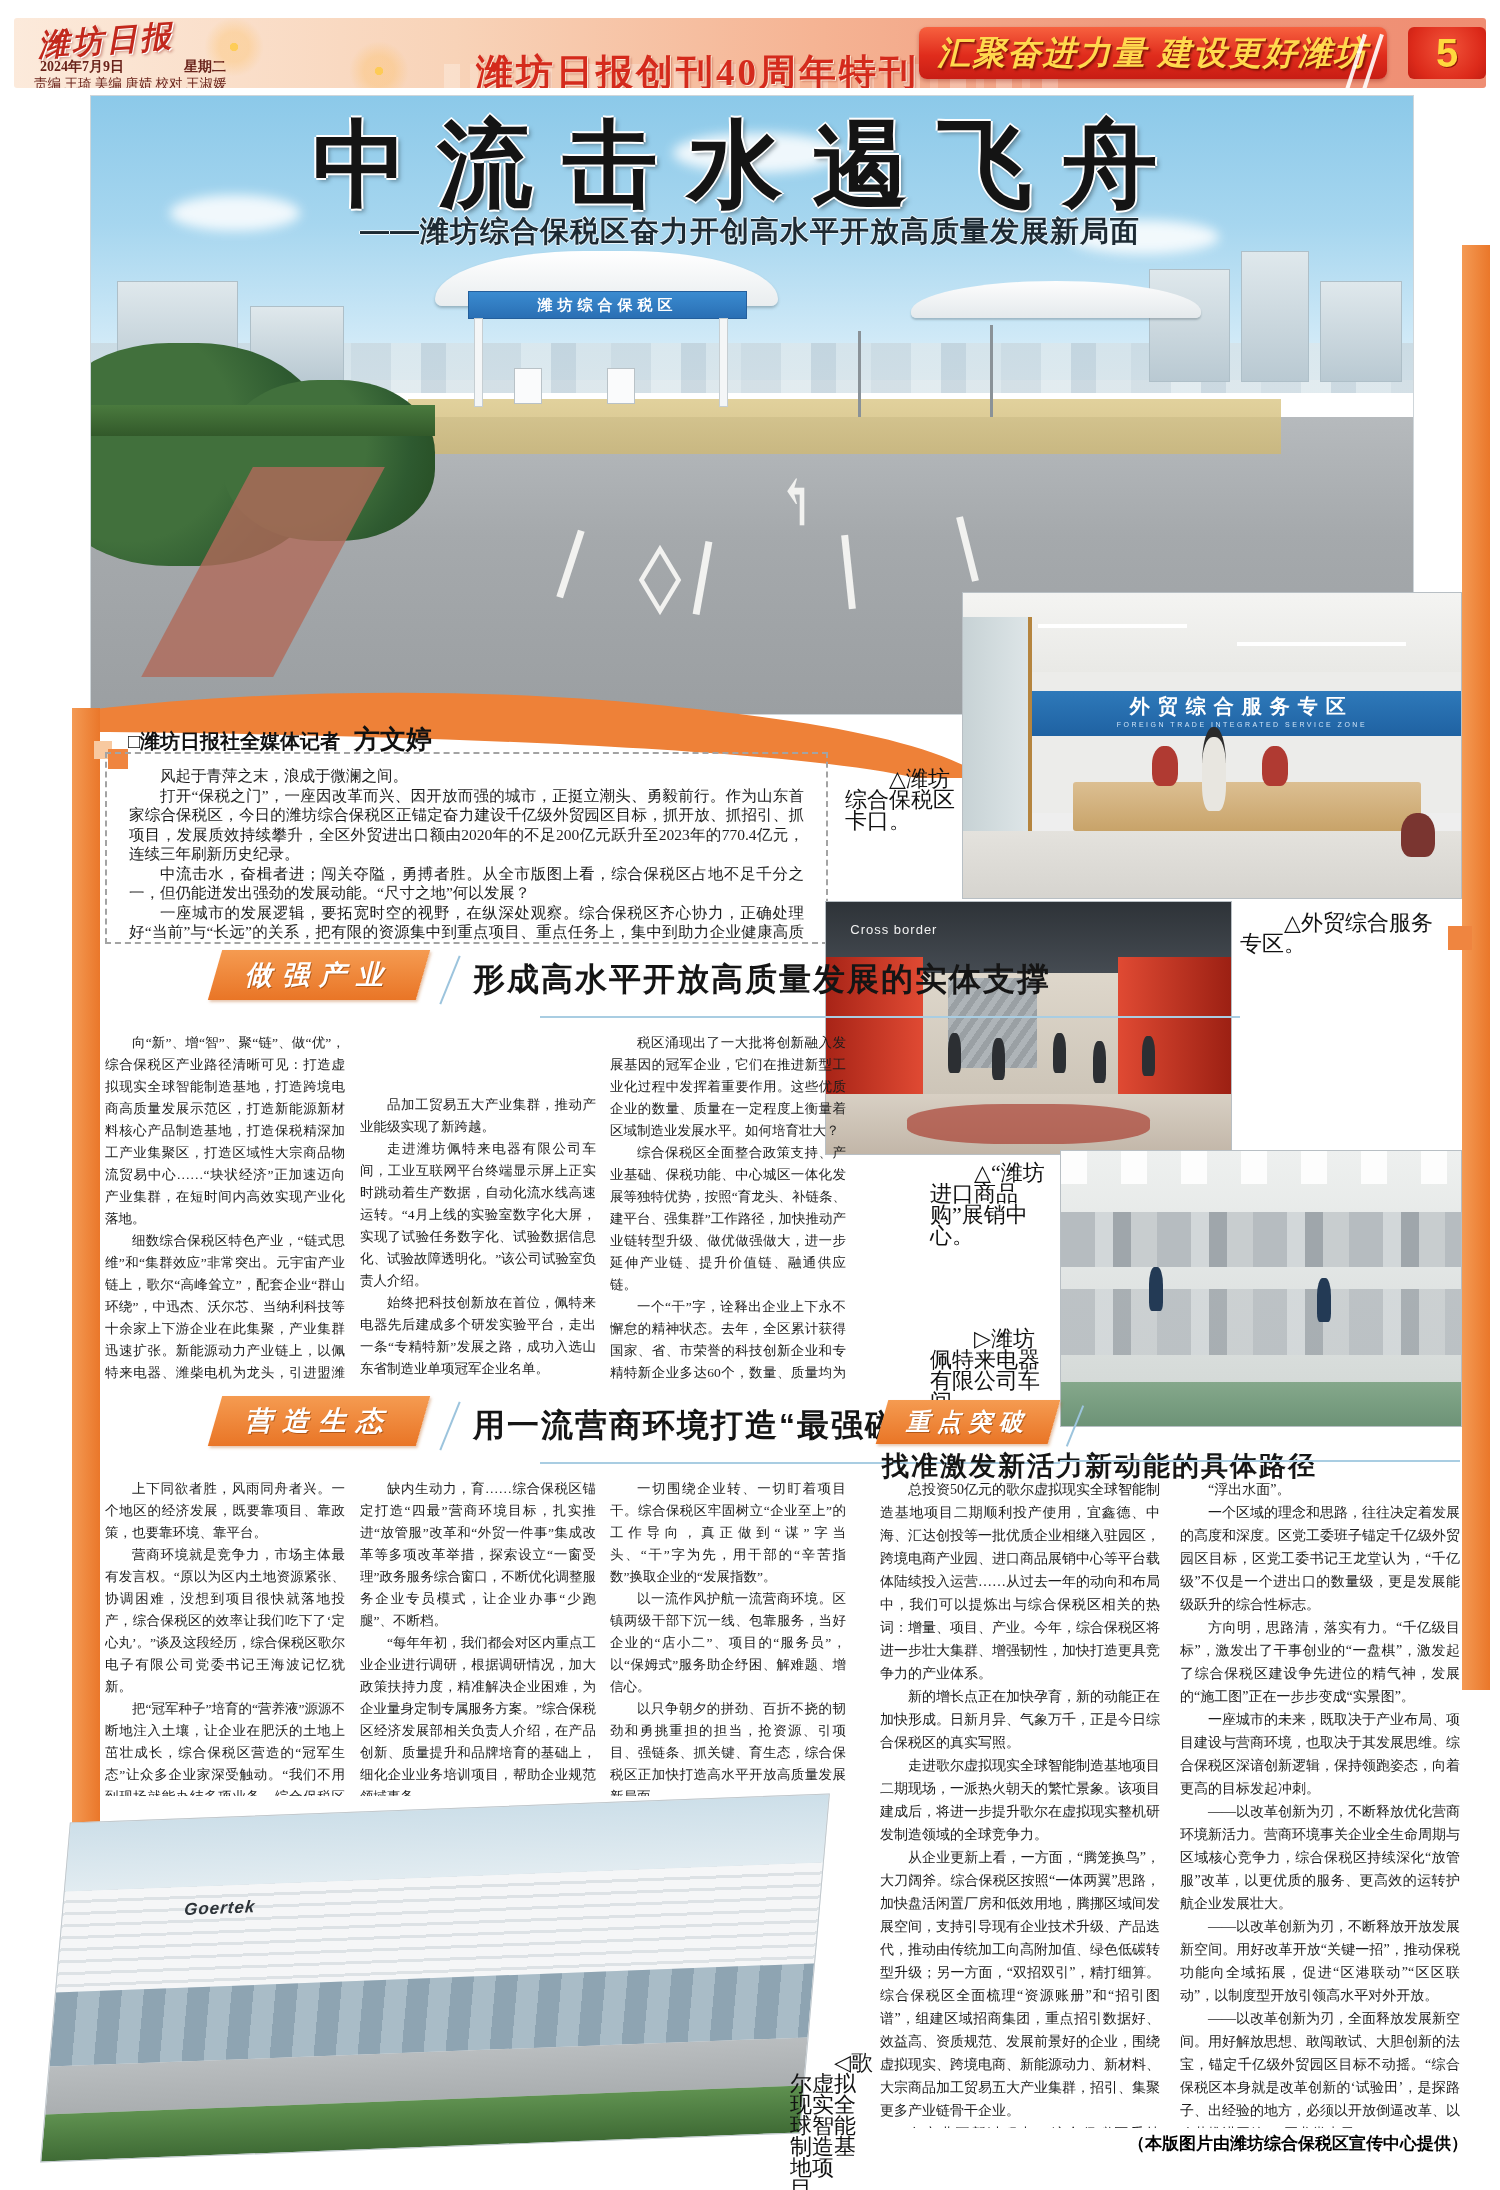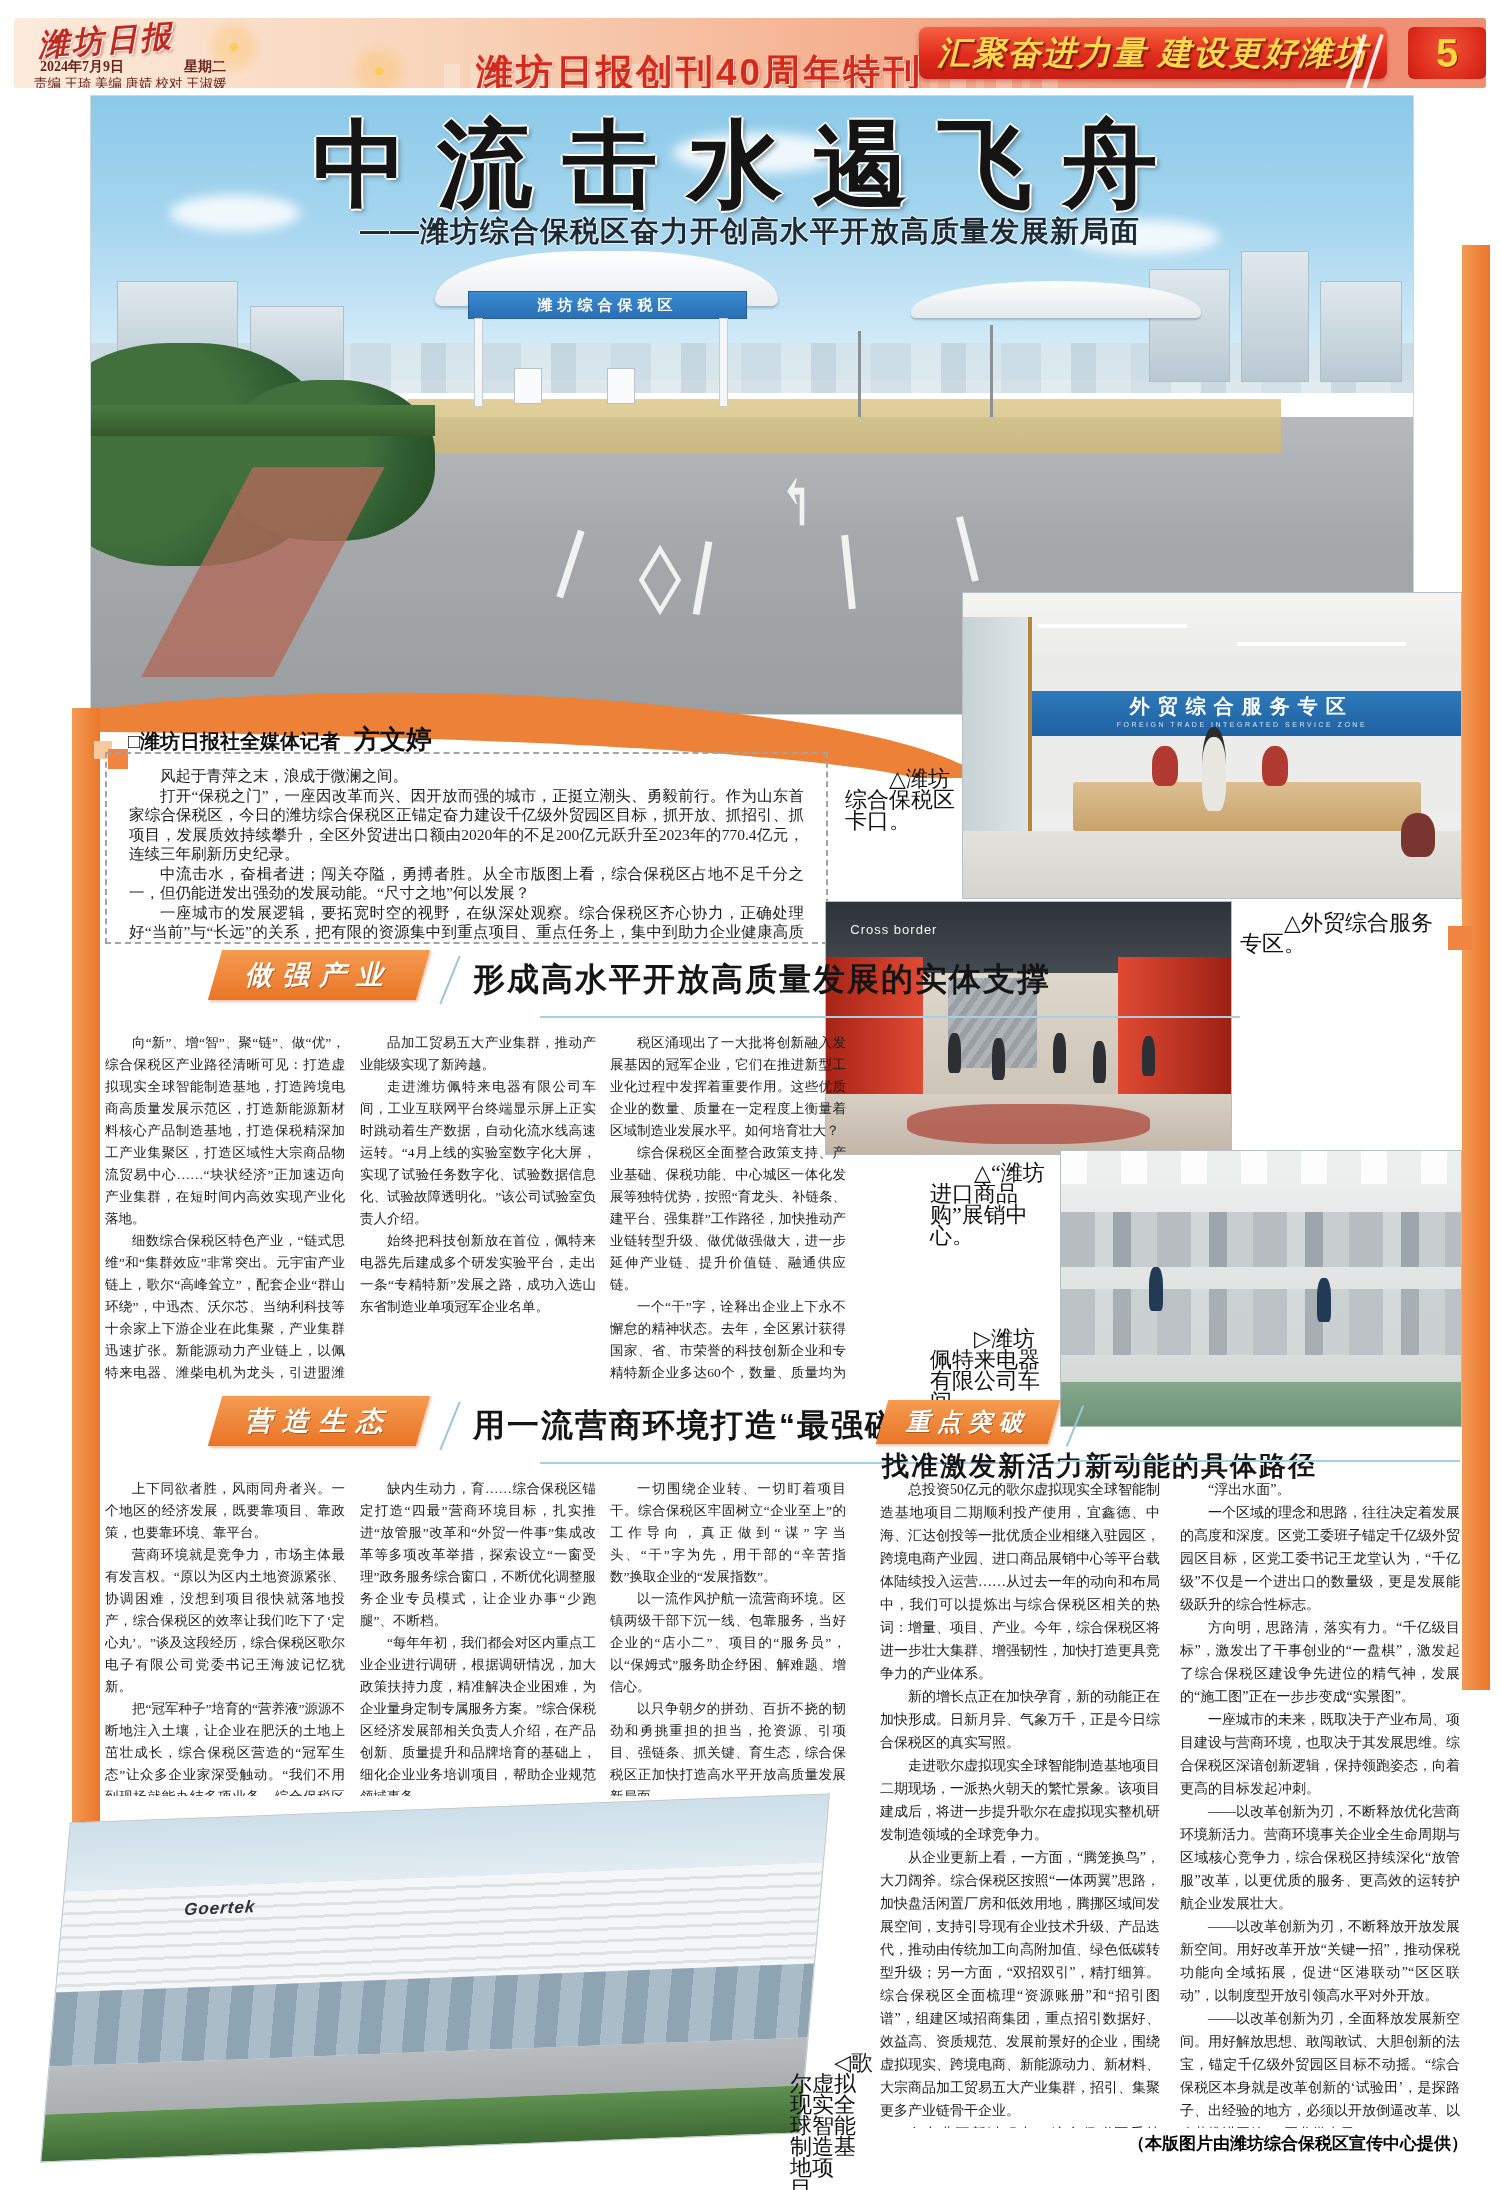--- a/index.html
+++ b/index.html
@@ -14,21 +14,21 @@
     background:radial-gradient(circle,rgba(255,200,60,.8) 0 8%,rgba(255,180,60,.25) 9% 30%,transparent 60%);}
   .mh-sky{bottom:0;left:430px;width:620px;height:24px;opacity:.5;
     background:repeating-linear-gradient(90deg,rgba(255,255,255,.55) 0 16px,transparent 16px 26px,rgba(255,255,255,.35) 26px 34px,transparent 34px 46px);}
   .mh-logo{left:24px;top:2px;font-size:31px;font-weight:bold;color:#c2281c;
     font-family:"Liberation Serif",serif;font-style:italic;letter-spacing:3px;transform:rotate(-4deg);
     text-shadow:1px 1px 0 #fff,2px 2px 3px rgba(140,20,10,.45);}
   .mh-date{left:26px;top:40px;font-size:14px;color:#69221a;font-weight:bold;}
   .mh-week{left:170px;top:40px;font-size:14px;color:#69221a;font-weight:bold;}
   .mh-staff{left:20px;top:57px;font-size:13.5px;color:#69221a;}
   .mh-special{left:462px;top:30px;font-size:37px;font-weight:bold;color:#d42a1c;
-    font-family:Liberation Sans, sans-serif;letter-spacing:3px;text-shadow:1px 1px 0 #ffe9d8,2px 2px 2px rgba(150,30,10,.35);}
+    font-family:Liberation Serif, serif;letter-spacing:3px;text-shadow:1px 1px 0 #ffe9d8,2px 2px 2px rgba(150,30,10,.35);}
   .mh-banner{left:905px;top:9px;width:468px;height:52px;border-radius:8px;
     background:linear-gradient(180deg,#f7613f 0%,#e02c1c 55%,#c81d14 100%);
     box-shadow:0 2px 4px rgba(120,10,0,.35);}
   .mh-slogan{width:100%;text-align:center;line-height:52px;font-size:33px;font-weight:bold;font-style:italic;
     font-family:"Liberation Sans",sans-serif;color:#ffd94e;letter-spacing:2px;
     text-shadow:1px 1px 0 #8f1208,2px 2px 2px rgba(90,10,0,.6);}
   .mh-pole{top:6px;width:4px;height:58px;background:#fff;transform:rotate(18deg);opacity:.9;}
   .mh-num{left:1394px;top:9px;width:78px;height:52px;border-radius:6px;
     background:radial-gradient(circle at 50% 40%,#f2543a 0%,#dc2a1a 70%,#c31d12 100%);
     text-align:center;line-height:52px;font-size:40px;font-weight:bold;color:#ffd83e;
@@ -288,21 +288,21 @@
 
   <div class="abs" style="left:215px;top:950px">
     <div class="sec-tag"><span class="sec-tag-inner">做强产业</span></div><div class="sec-slash"></div><div class="sec-title" style="font-size:32px">形成高水平开放高质量发展的实体支撑</div>
   </div>
   <div class="abs sec-underline" style="left:540px;top:1016px;width:700px"></div>
 
   <div class="abs col" style="left:105px;top:1032px;width:240px;height:352px">
       <p>向“新”、增“智”、聚“链”、做“优”，综合保税区产业路径清晰可见：打造虚拟现实全球智能制造基地，打造跨境电商高质量发展示范区，打造新能源新材料核心产品制造基地，打造保税精深加工产业集聚区，打造区域性大宗商品物流贸易中心……“块状经济”正加速迈向产业集群，在短时间内高效实现产业化落地。</p>
       <p>细数综合保税区特色产业，“链式思维”和“集群效应”非常突出。元宇宙产业链上，歌尔“高峰耸立”，配套企业“群山环绕”，中迅杰、沃尔芯、当纳利科技等十余家上下游企业在此集聚，产业集群迅速扩张。新能源动力产业链上，以佩特来电器、潍柴电机为龙头，引进盟潍布电子、青岛汇金行等三十余家产业链企业，孕育出一个新的产业集群中心。</p>
     </div>
-  <div class="abs col" style="left:360px;top:1032px;width:236px;height:352px">
+  <div class="abs col" style="left:360px;top:1094px;width:236px;height:352px">
       <p>品加工贸易五大产业集群，推动产业能级实现了新跨越。</p>
       <p>走进潍坊佩特来电器有限公司车间，工业互联网平台终端显示屏上正实时跳动着生产数据，自动化流水线高速运转。“4月上线的实验室数字化大屏，实现了试验任务数字化、试验数据信息化、试验故障透明化。”该公司试验室负责人介绍。</p>
       <p>始终把科技创新放在首位，佩特来电器先后建成多个研发实验平台，走出一条“专精特新”发展之路，成功入选山东省制造业单项冠军企业名单。</p>
     </div>
   <div class="abs col" style="left:610px;top:1032px;width:236px;height:352px">
       <p>税区涌现出了一大批将创新融入发展基因的冠军企业，它们在推进新型工业化过程中发挥着重要作用。这些优质企业的数量、质量在一定程度上衡量着区域制造业发展水平。如何培育壮大？</p>
       <p>综合保税区全面整合政策支持、产业基础、保税功能、中心城区一体化发展等独特优势，按照“育龙头、补链条、建平台、强集群”工作路径，加快推动产业链转型升级、做优做强做大，进一步延伸产业链、提升价值链、融通供应链。</p>
       <p>一个“干”字，诠释出企业上下永不懈怠的精神状态。去年，全区累计获得国家、省、市荣誉的科技创新企业和专精特新企业多达60个，数量、质量均为历年最高。</p>
     </div>
 

